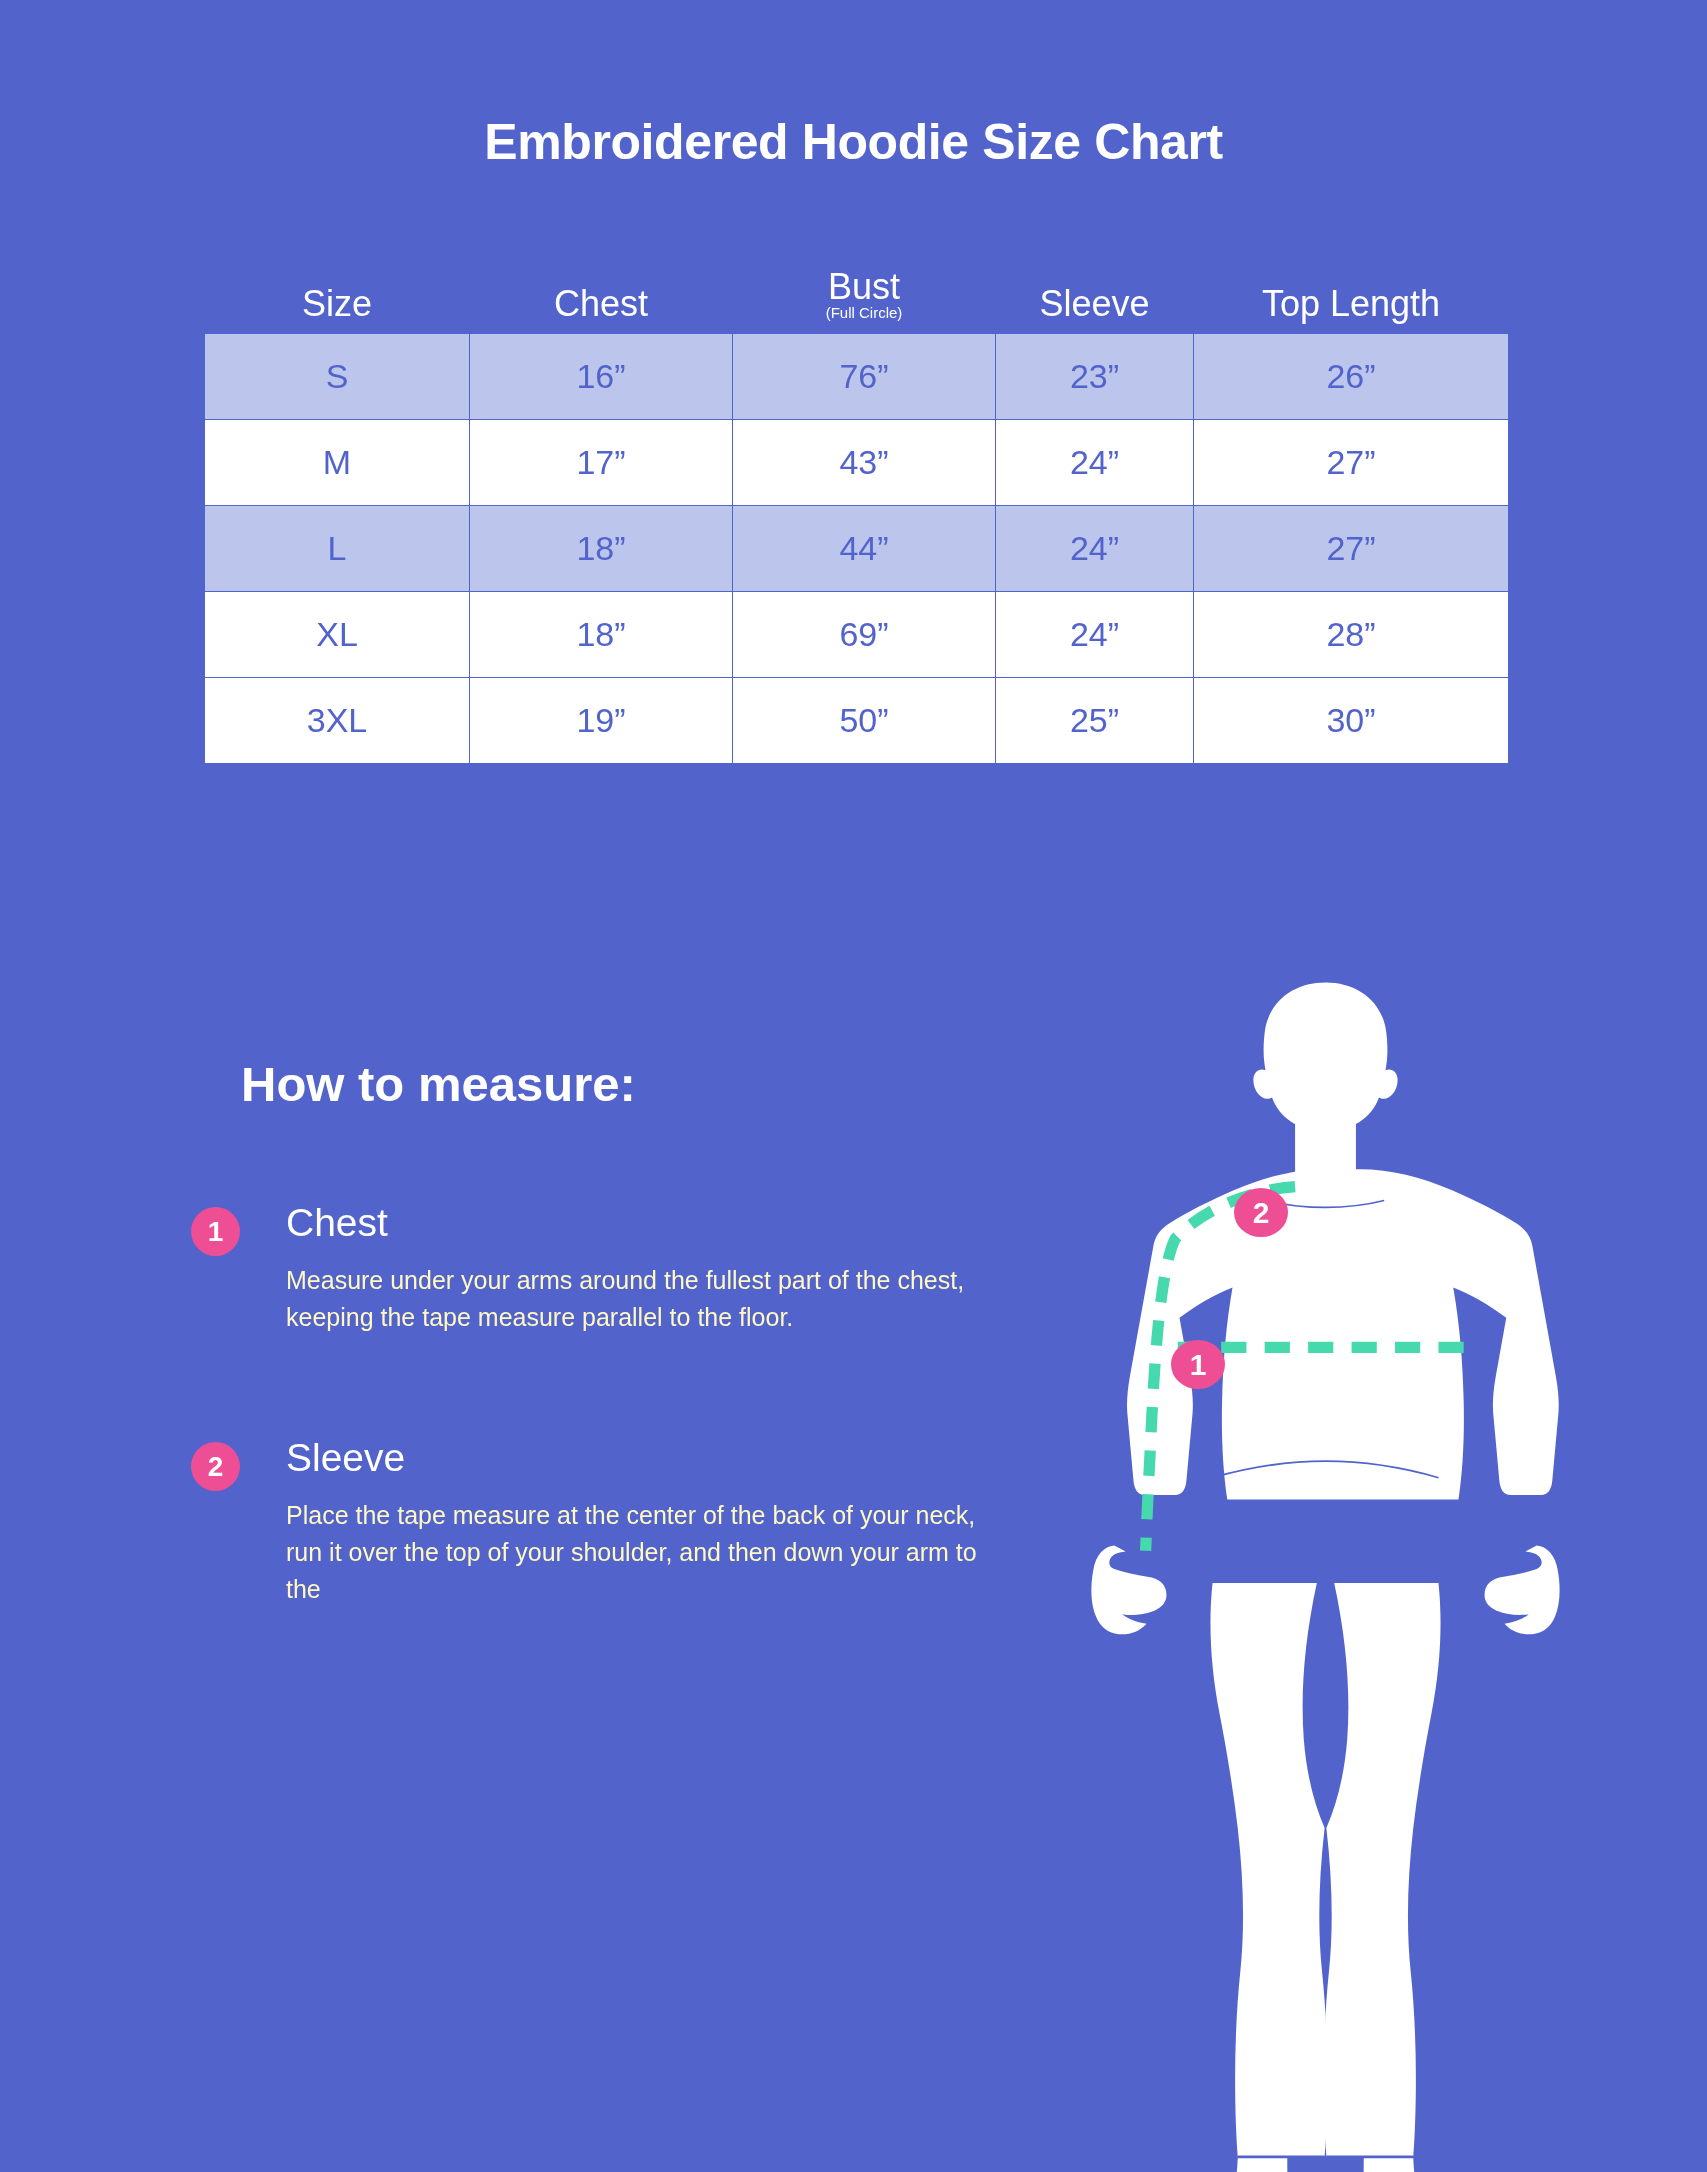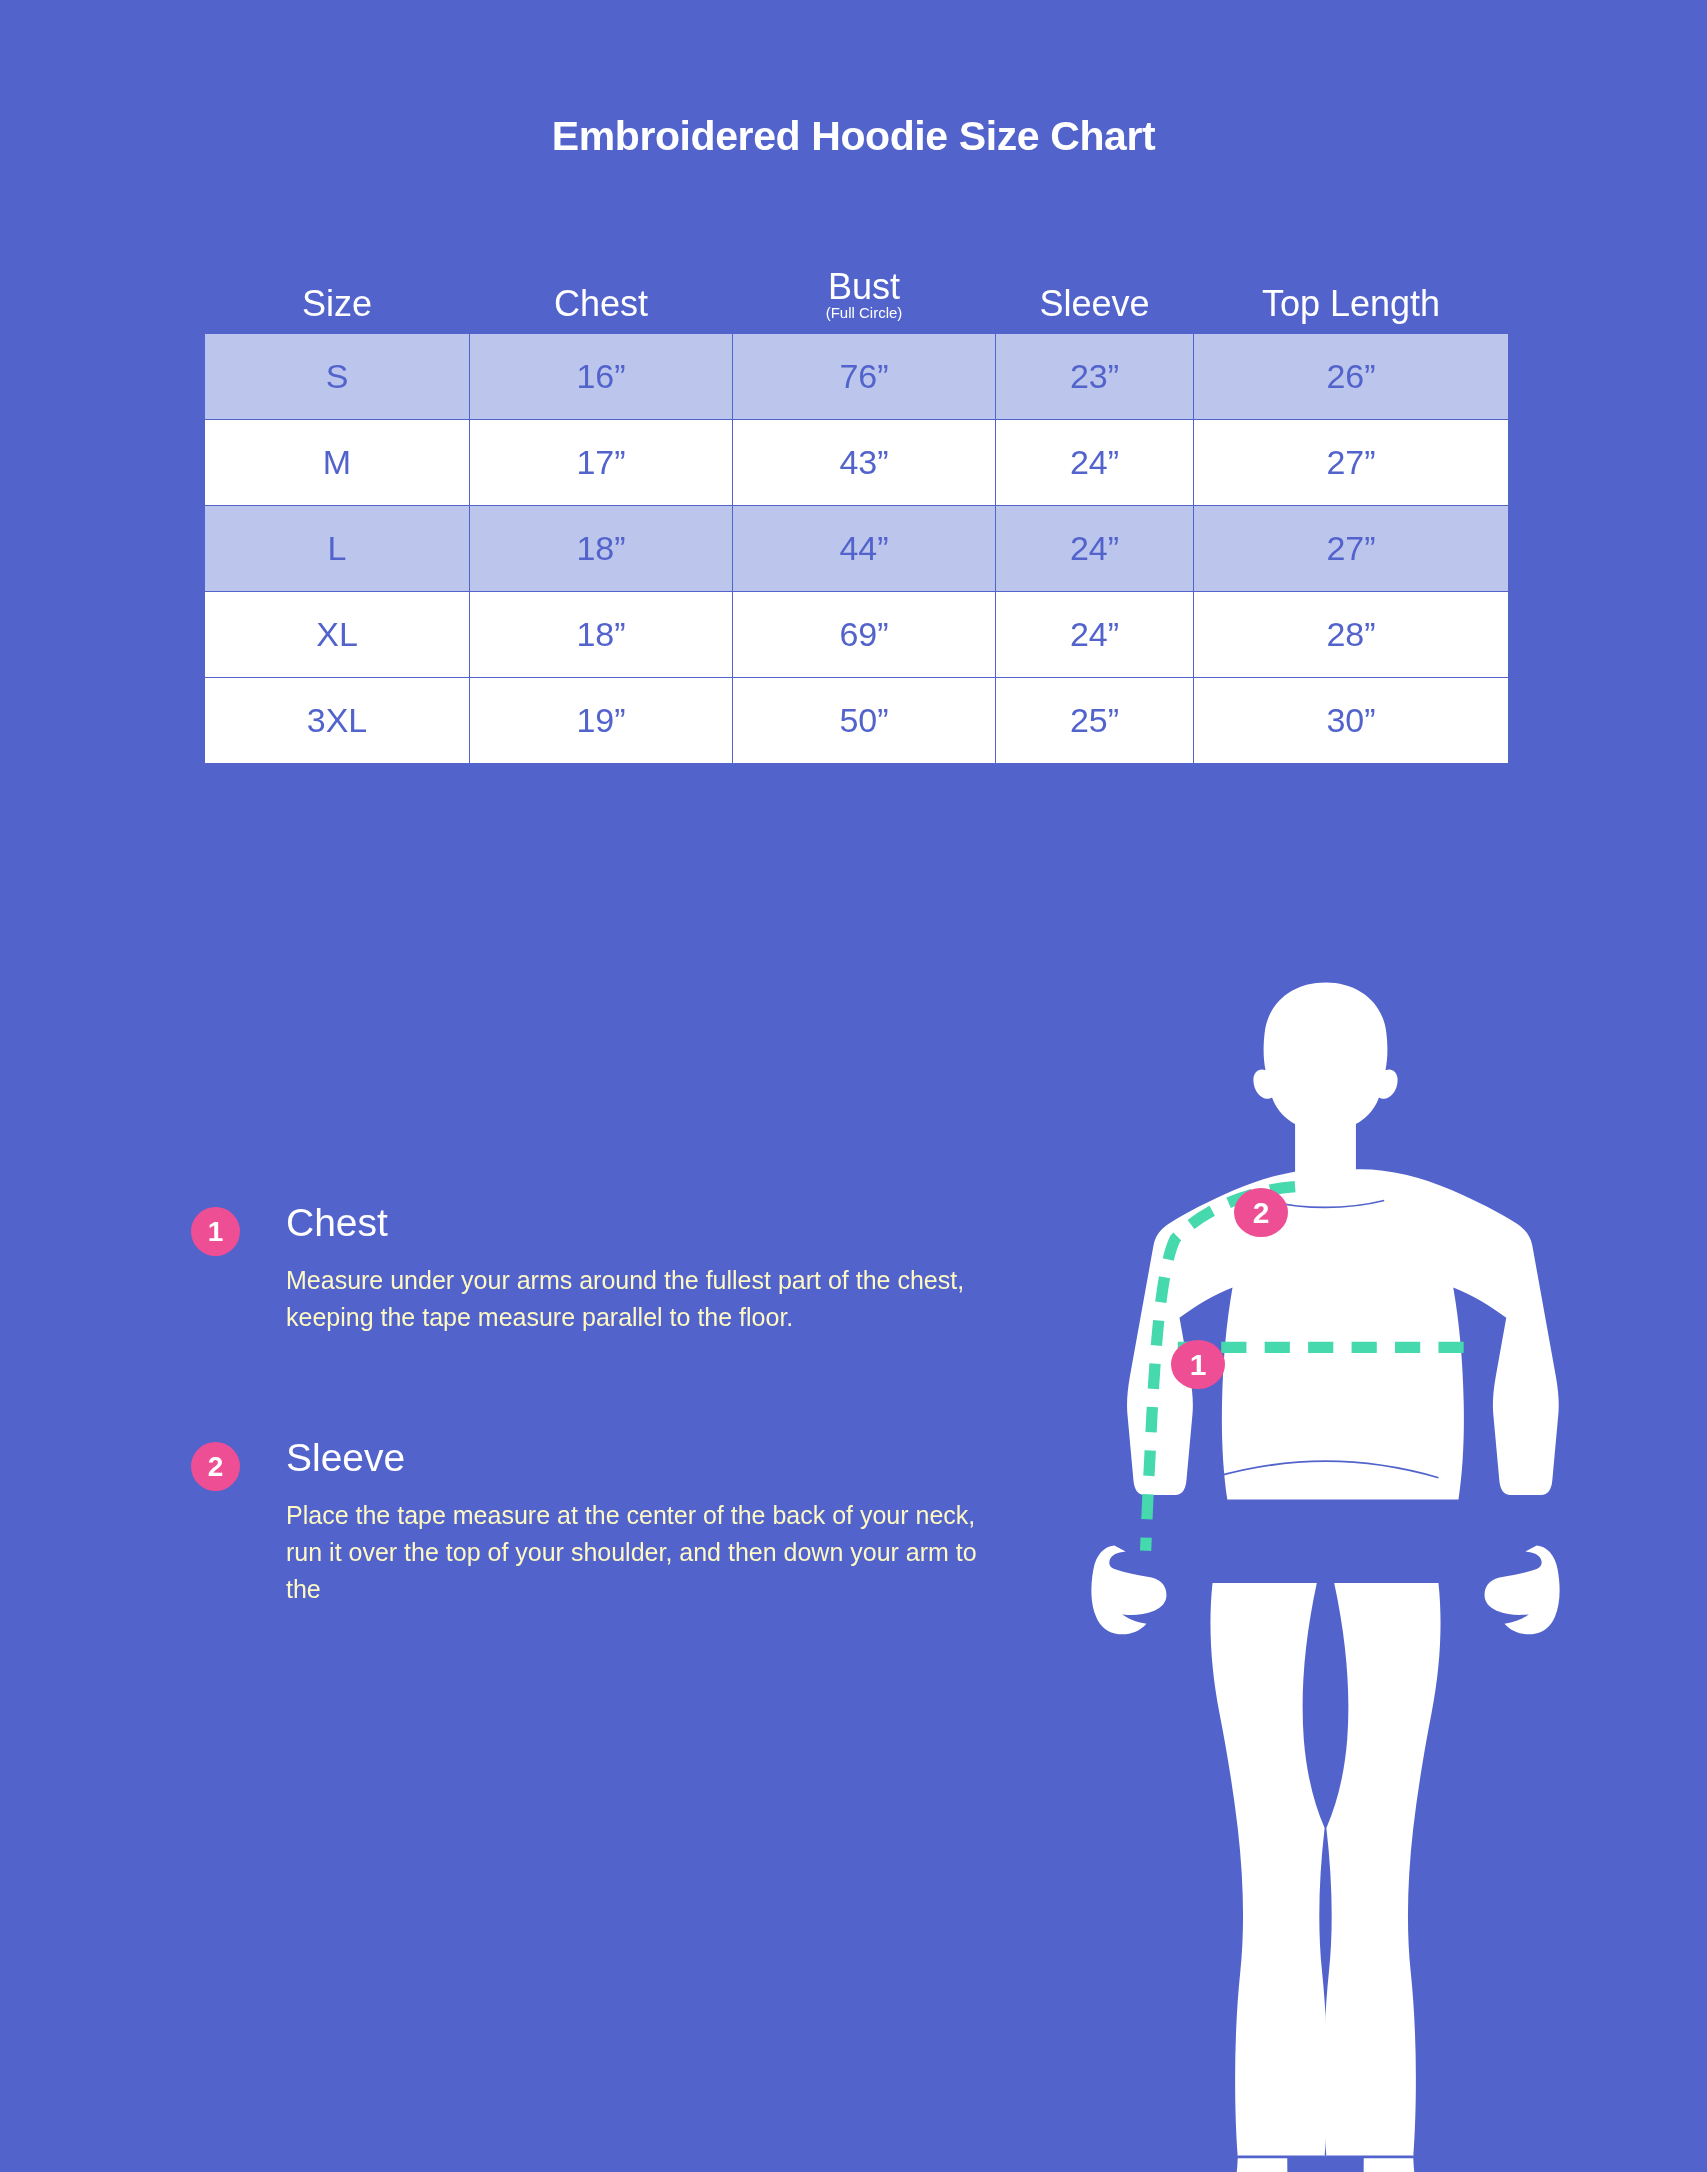--- a/index.html
+++ b/index.html
@@ -24,21 +24,21 @@
   }
 
   
   .title {
     position: absolute;
     top: 113px;
     left: 0;
     width: 1707px;
     text-align: center;
     color: #ffffff;
-    font-size: 41px;
+    font-size: 50px;
     font-weight: bold;
     letter-spacing: -0.4px;
   }
 
   
   .size-table-wrap {
     position: absolute;
     left: 204px;
     top: 269px;
     width: 1303px;
@@ -237,20 +237,21 @@
           <td>3XL</td>
           <td>19”</td>
           <td>50”</td>
           <td>25”</td>
           <td>30”</td>
         </tr>
       </tbody>
     </table>
   </div>
 
+  <div class="howto-title">How to measure:</div>
 
   <div class="step step-1">
     <div class="badge">1</div>
     <div class="step-head">Chest</div>
     <div class="step-body">Measure under your arms around the fullest part of the chest, keeping the tape measure parallel to the floor.</div>
   </div>
 
   <div class="step step-2">
     <div class="badge">2</div>
     <div class="step-head">Sleeve</div>

